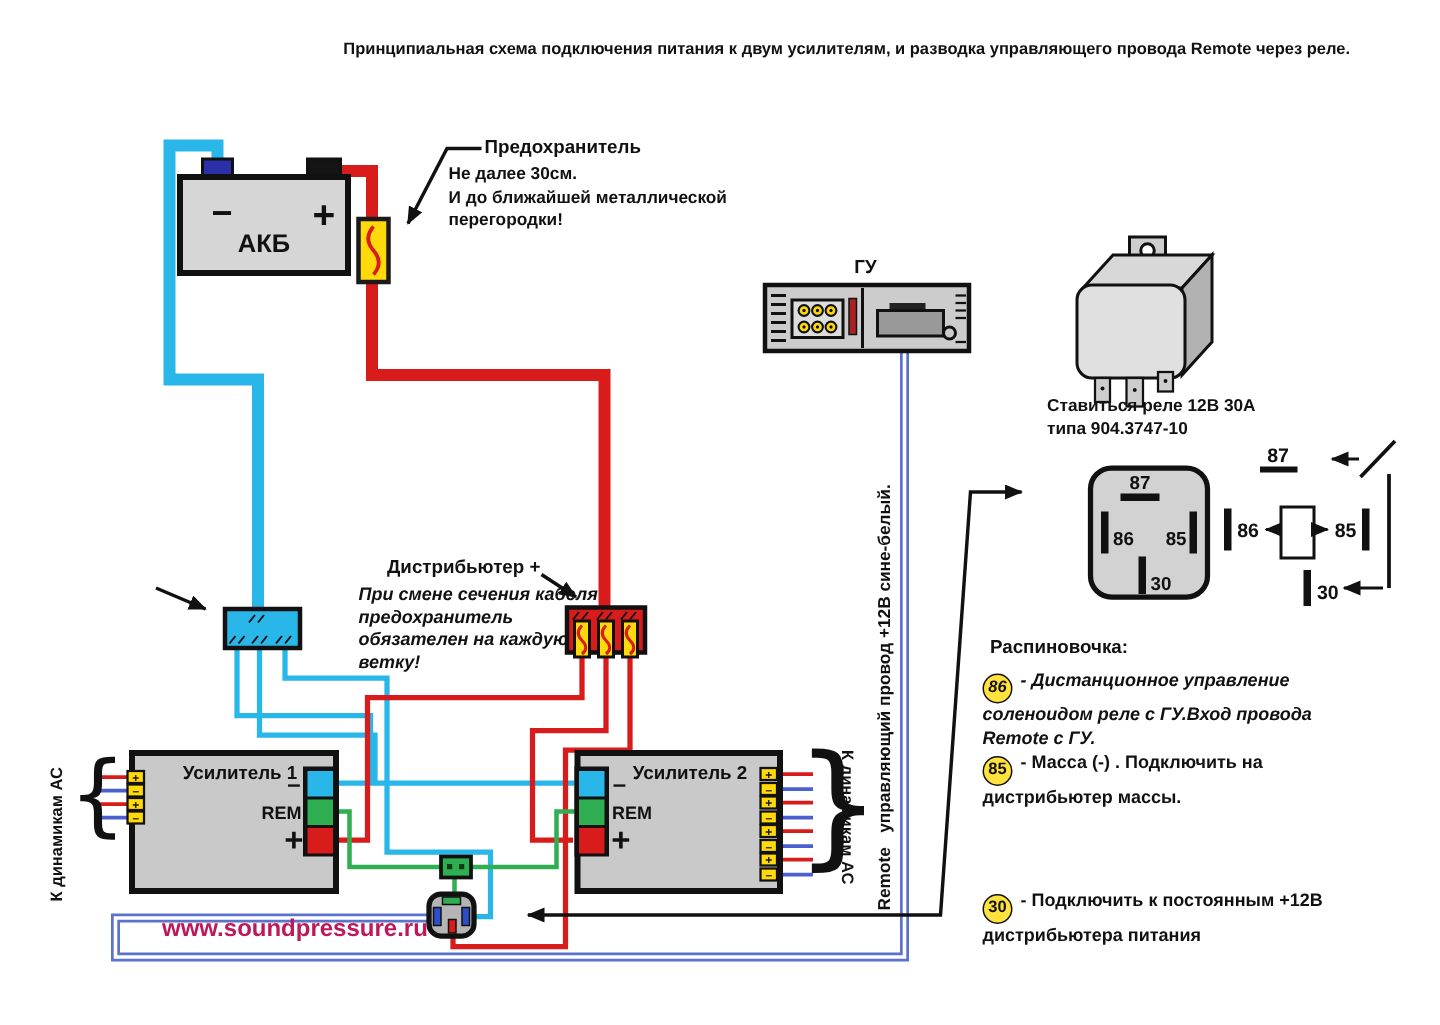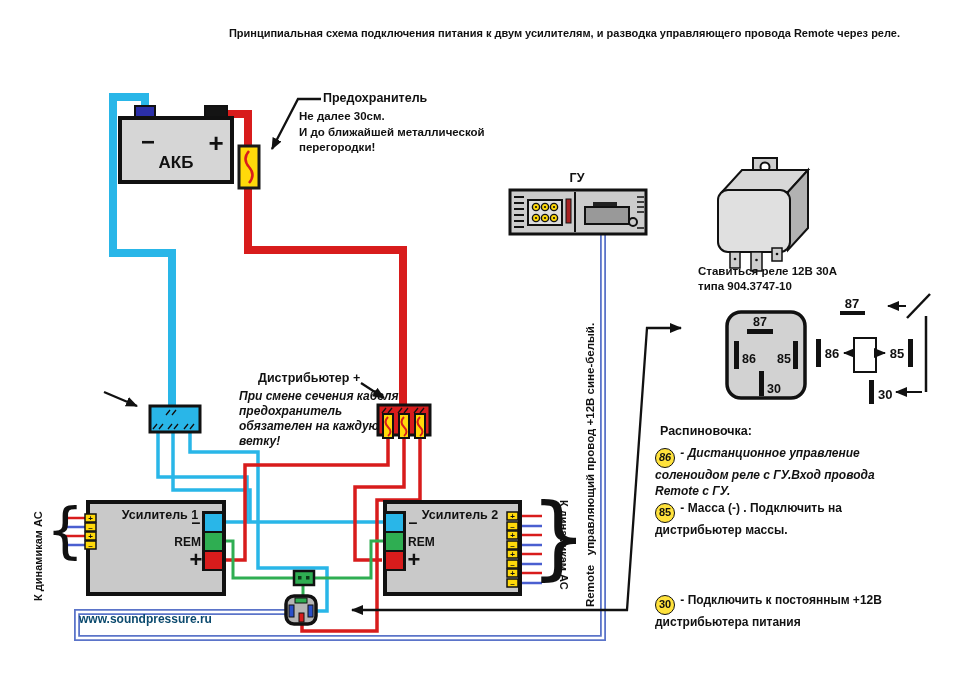--- a/index.html
+++ b/index.html
@@ -15,21 +15,21 @@
   .gdist-label{left:62px;top:357px;font-size:12.5px;}
   .pdist-label{left:258px;top:371px;font-size:12.5px;}
   .pdist-note{left:239px;top:389px;font-size:12px;line-height:15px;font-style:italic;}
   .relay-caption{left:698px;top:264px;font-size:11.5px;line-height:15px;}
   .pinout-heading{left:660px;top:424px;font-size:12.5px;}
   .note{position:absolute;left:655px;width:228px;font-weight:bold;font-size:12px;
         line-height:15.5px;white-space:normal;}
   .pin-circle{display:inline-block;width:18px;height:18px;border-radius:50%;
         background:#ffe23c;border:1.5px solid #111;text-align:center;line-height:17px;
         font-size:11px;margin-right:2px;vertical-align:-4px;}
-  .website{left:79px;top:612px;font-size:12px;color:#0c4a6e;}
+  .website{left:108px;top:612px;font-size:16px;color:#be185d;}
   .rot-ccw{transform:rotate(-90deg);transform-origin:0 0;}
   .rot-cw{transform:rotate(90deg);transform-origin:0 0;}
   .remote-label{left:583px;top:607px;font-size:11.5px;white-space:pre;}
   .spk1{left:31px;top:601px;font-size:11px;}
   .spk2{left:571px;top:500px;font-size:11px;}
   .brace{position:absolute;font-family:"DejaVu Sans",sans-serif;font-weight:normal;
         line-height:1;color:#111;}
   .brace1{left:46px;top:500px;font-size:60px;}
   .brace2{left:530px;top:492px;font-size:90px;}
 </style>

